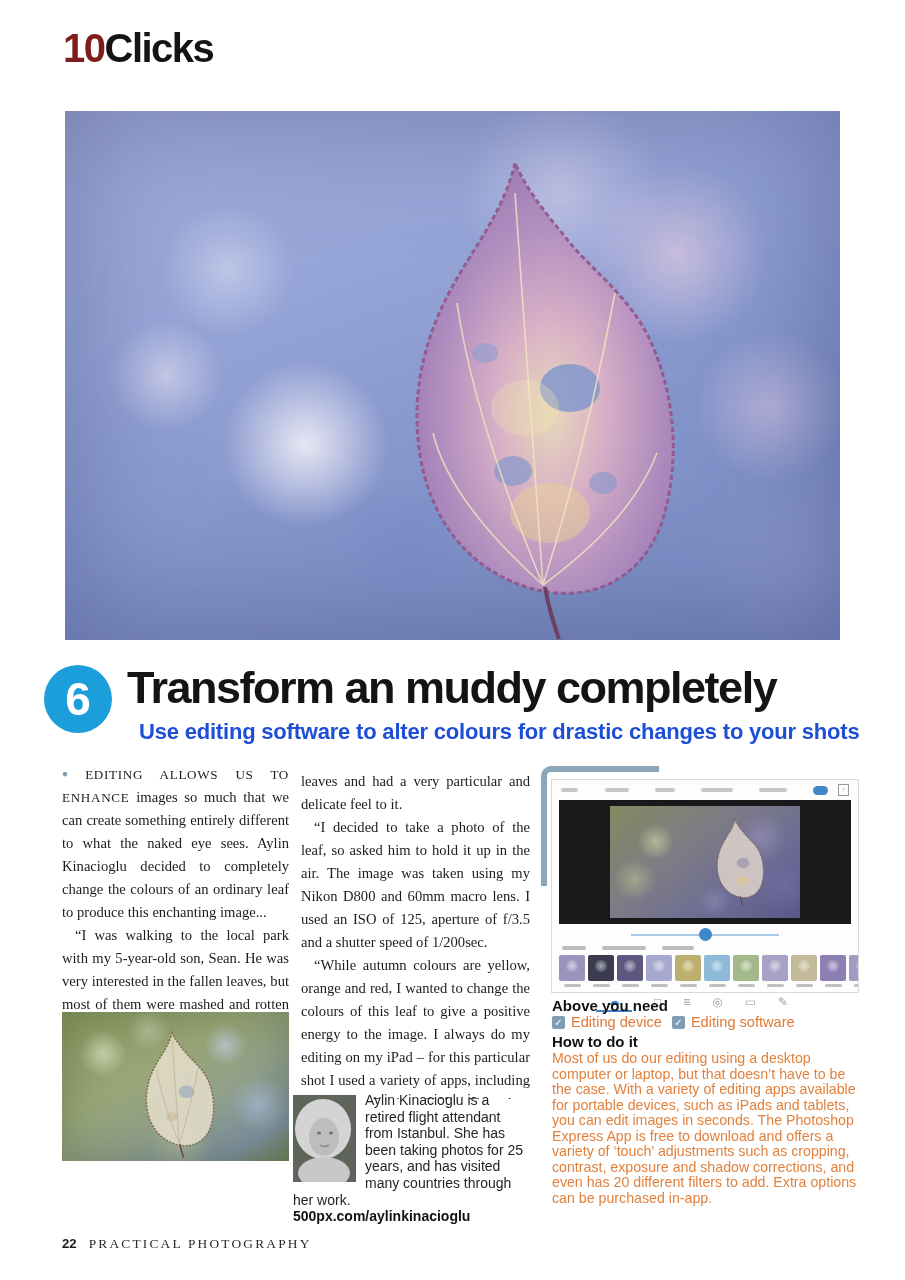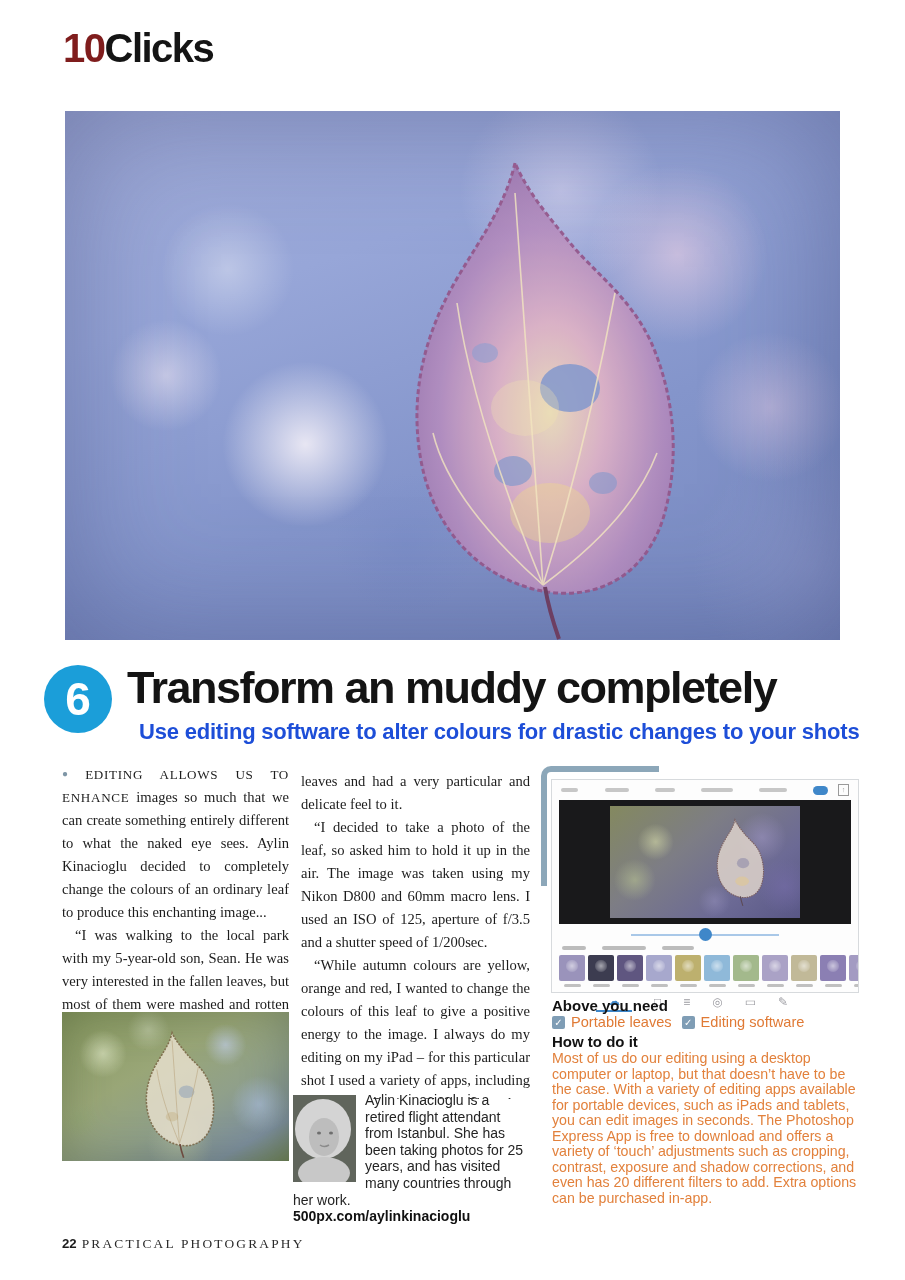--- a/index.html
+++ b/index.html
@@ -99,21 +99,21 @@
   .sb-head{position:absolute;left:552px;font-size:15px;font-weight:bold;color:#121212;}
   .sb-checks{position:absolute;left:552px;top:1014px;display:flex;align-items:center;font-size:14.6px;color:#e07a35;}
   .checkbox{width:13px;height:13px;border-radius:2px;background:#7f9db5;color:#fff;font-size:10px;line-height:13px;
     text-align:center;margin-right:6px;}
   .check-gap{width:10px;}
   .sb-text{position:absolute;left:552px;top:1051px;width:316px;font-size:14.2px;line-height:15.5px;color:#e2813c;}
 
   
   .footer{position:absolute;left:62px;top:1236px;font-size:13.2px;color:#1c1c1c;}
   .footer .pg{font-weight:bold;}
-  .footer .mag{font-family:"Liberation Serif",serif;letter-spacing:2.2px;margin-left:5px;font-size:13.4px;color:#2a2a2a;}
+  .footer .mag{font-family:"Liberation Serif",serif;letter-spacing:2.2px;margin-left:12px;font-size:13.4px;color:#2a2a2a;}
 </style>
 </head>
 <body>
 
 <div class="page">
 
   <div class="masthead">
     <span class="num">10</span><span class="word">Clicks</span>
   </div>
 
@@ -276,21 +276,21 @@
         <div class="dock-icon">≡</div>
         <div class="dock-icon">◎</div>
         <div class="dock-icon">▭</div>
         <div class="dock-icon">✎</div>
       </div>
   </div>
 
   <div class="sb-head" style="top:997px">Above you need</div>
   <div class="sb-checks">
     <span class="checkbox">✓</span>
-    <span>Portable leaves</span>
+    <span>Editing device</span>
     <span class="check-gap"></span>
     <span class="checkbox">✓</span>
     <span>Editing software</span>
   </div>
   <div class="sb-head" style="top:1033px">How to do it</div>
   <div class="sb-text">Most of us do our editing using a desktop computer or laptop, but that doesn’t have to be the case. With a variety of editing apps available for portable devices, such as iPads and tablets, you can edit images in seconds. The Photoshop Express App is free to download and offers a variety of ‘touch’ adjustments such as cropping, contrast, exposure and shadow corrections, and even has 20 different filters to add. Extra options can be purchased in-app.</div>
 
   <div class="footer">
     <span class="pg">22</span><span class="mag">PRACTICAL PHOTOGRAPHY</span>
   </div>

